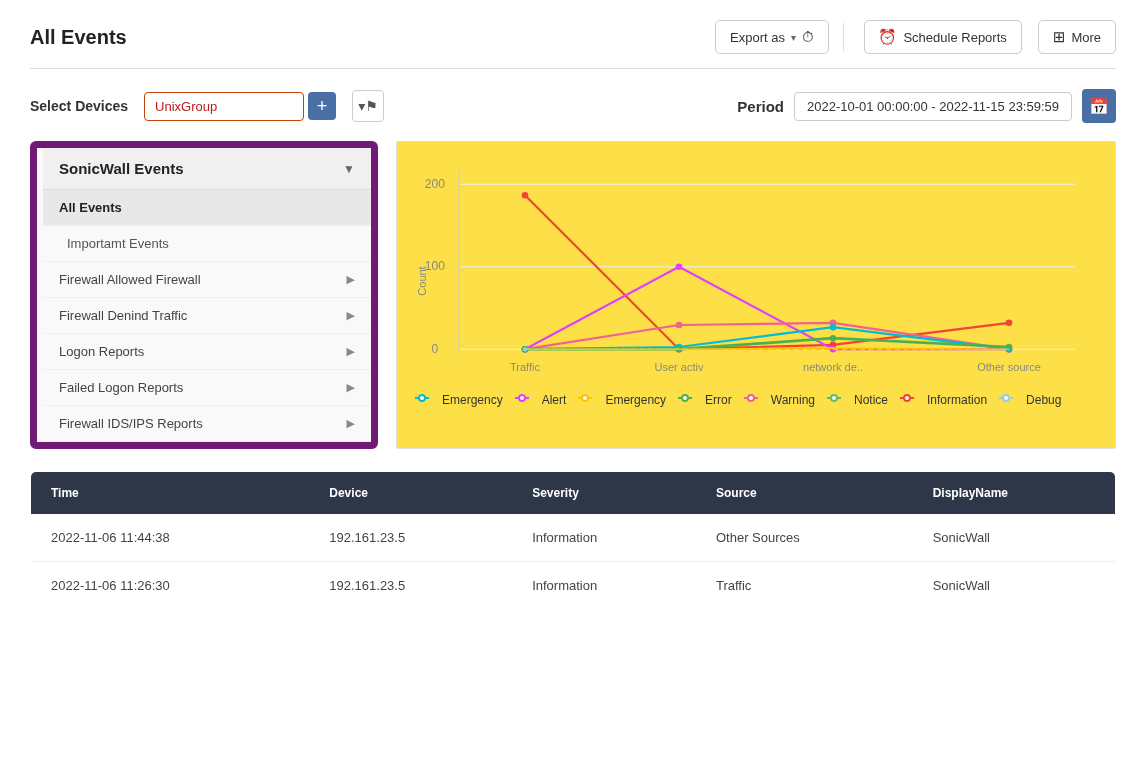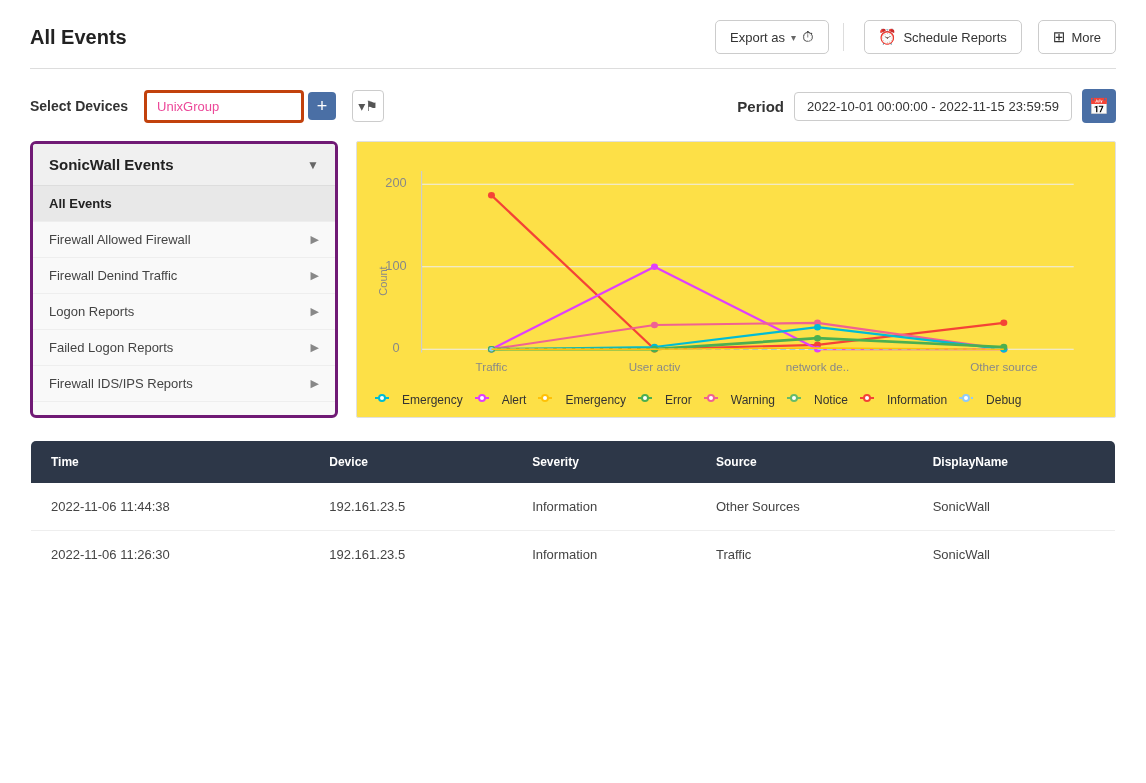--- a/index.html
+++ b/index.html
@@ -12,33 +12,33 @@
     .header-actions { display: flex; align-items: center; gap: 10px; }
     .btn { display: flex; align-items: center; gap: 6px; padding: 7px 14px; border: 1px solid #ccc; border-radius: 5px; background: #fff; cursor: pointer; font-size: 13px; color: #333; margin-left: 6px; }
     .btn-export { background: #fff; }
     .divider-v { width: 1px; height: 28px; background: #ddd; margin: 0 4px; }
     .chevron { font-size: 10px; color: #666; }
     
     
     .toolbar { display: flex; align-items: center; gap: 16px; margin-bottom: 18px; }
     .select-devices-label { font-weight: 600; font-size: 14px; color: #333; white-space: nowrap; }
     .device-select-wrap { display: flex; align-items: center; gap: 4px; }
-    .device-input { border: 3px solid #c2410c; border-radius: 4px; padding: 6px 10px; font-size: 13px; width: 160px; color: #ec4899; }
+    .device-input { border: 1px solid #c2410c; border-radius: 4px; padding: 6px 10px; font-size: 13px; width: 160px; color: #b91c1c; }
     .add-btn { background: #4a6fa5; color: #fff; border: none; border-radius: 4px; width: 28px; height: 28px; font-size: 18px; cursor: pointer; display: flex; align-items: center; justify-content: center; line-height: 1; }
     .filter-btn { background: none; border: 1px solid #ccc; border-radius: 4px; width: 32px; height: 32px; cursor: pointer; display: flex; align-items: center; justify-content: center; font-size: 14px; color: #555; }
     .period-wrap { display: flex; align-items: center; gap: 10px; margin-left: auto; }
     .period-label { font-weight: 600; font-size: 15px; color: #333; }
     .period-value { border: 1px solid #ccc; border-radius: 4px; padding: 6px 12px; font-size: 13px; color: #333; background: #fff; }
     .calendar-btn { background: #4a6fa5; color: #fff; border: none; border-radius: 4px; width: 34px; height: 34px; cursor: pointer; display: flex; align-items: center; justify-content: center; font-size: 16px; }
     
     
     .content { display: flex; gap: 18px; }
     
     
-    .sidebar { width: 308px; flex-shrink: 0; background: #f9f9f9; border: 3px solid #701a75; border-radius: 6px; overflow: hidden; }
+    .sidebar { width: 348px; flex-shrink: 0; background: #f9f9f9; border: 7px solid #701a75; border-radius: 6px; overflow: hidden; padding-left: 6px; }
     .sidebar-header { background: #f0f0f0; padding: 12px 16px; display: flex; align-items: center; justify-content: space-between; border-bottom: 1px solid #ddd; }
     .sidebar-title { font-weight: 700; font-size: 15px; color: #222; }
     .sidebar-item { padding: 10px 16px; cursor: pointer; font-size: 13px; color: #444; display: flex; align-items: center; justify-content: space-between; border-bottom: 1px solid #eee; }
     .sidebar-item.active { background: #e8e8e8; font-weight: 600; color: #222; }
     .sidebar-item.sub { padding-left: 24px; color: #555; }
     .sidebar-arrow { font-size: 11px; color: #888; }
     
     
     .chart-area { flex: 1; background: #fde047; border: 1px solid #e0e0e0; border-radius: 2px; padding: 18px 18px 10px; }
     .chart-svg-wrap { width: 100%; height: 220px; }
@@ -98,20 +98,23 @@
 
   <div class="content">
 
     <div class="sidebar">
       <div class="sidebar-header">
         <span class="sidebar-title">SonicWall Events</span>
         <span style="font-size:12px; color:#666;">▼</span>
       </div>
       <div class="sidebar-item active">
         <span>All Events</span>
+      </div>
+      <div class="sidebar-item sub">
+        <span>Importamt Events</span>
       </div>
       <div class="sidebar-item">
         <span>Firewall Allowed Firewall</span>
         <span class="sidebar-arrow">▶</span>
       </div>
       <div class="sidebar-item">
         <span>Firewall Denind Traffic</span>
         <span class="sidebar-arrow">▶</span>
       </div>
       <div class="sidebar-item">

